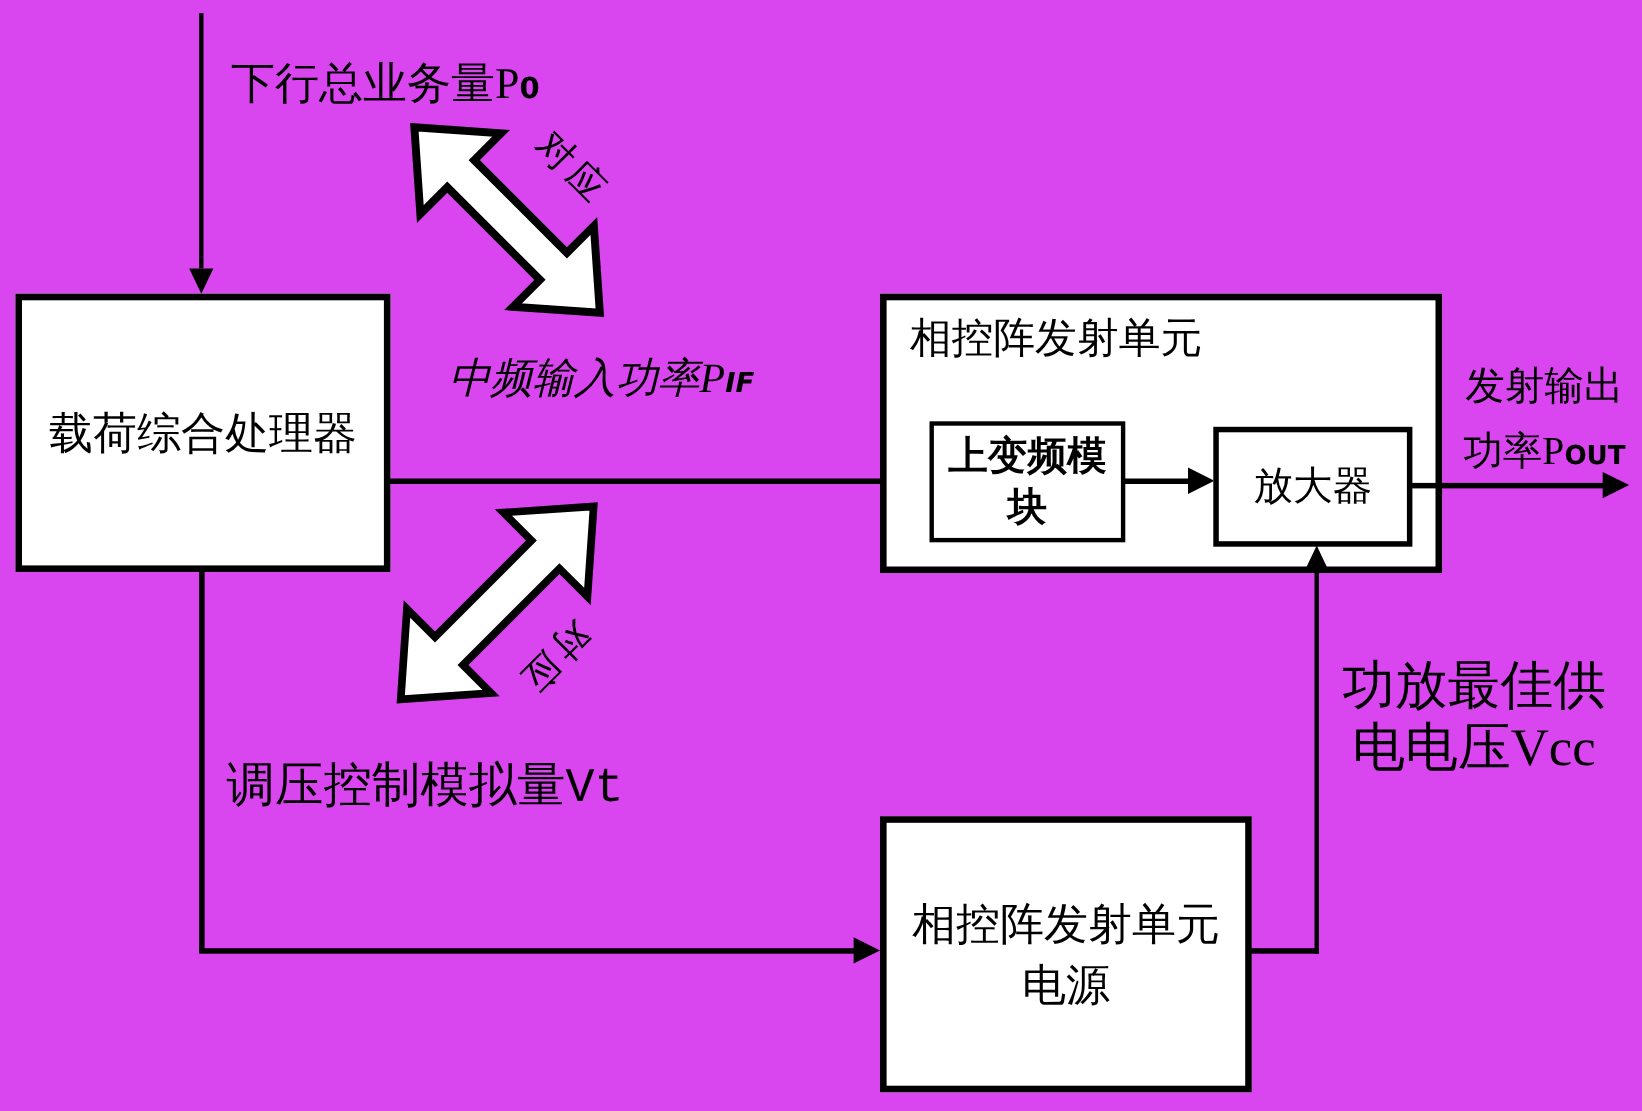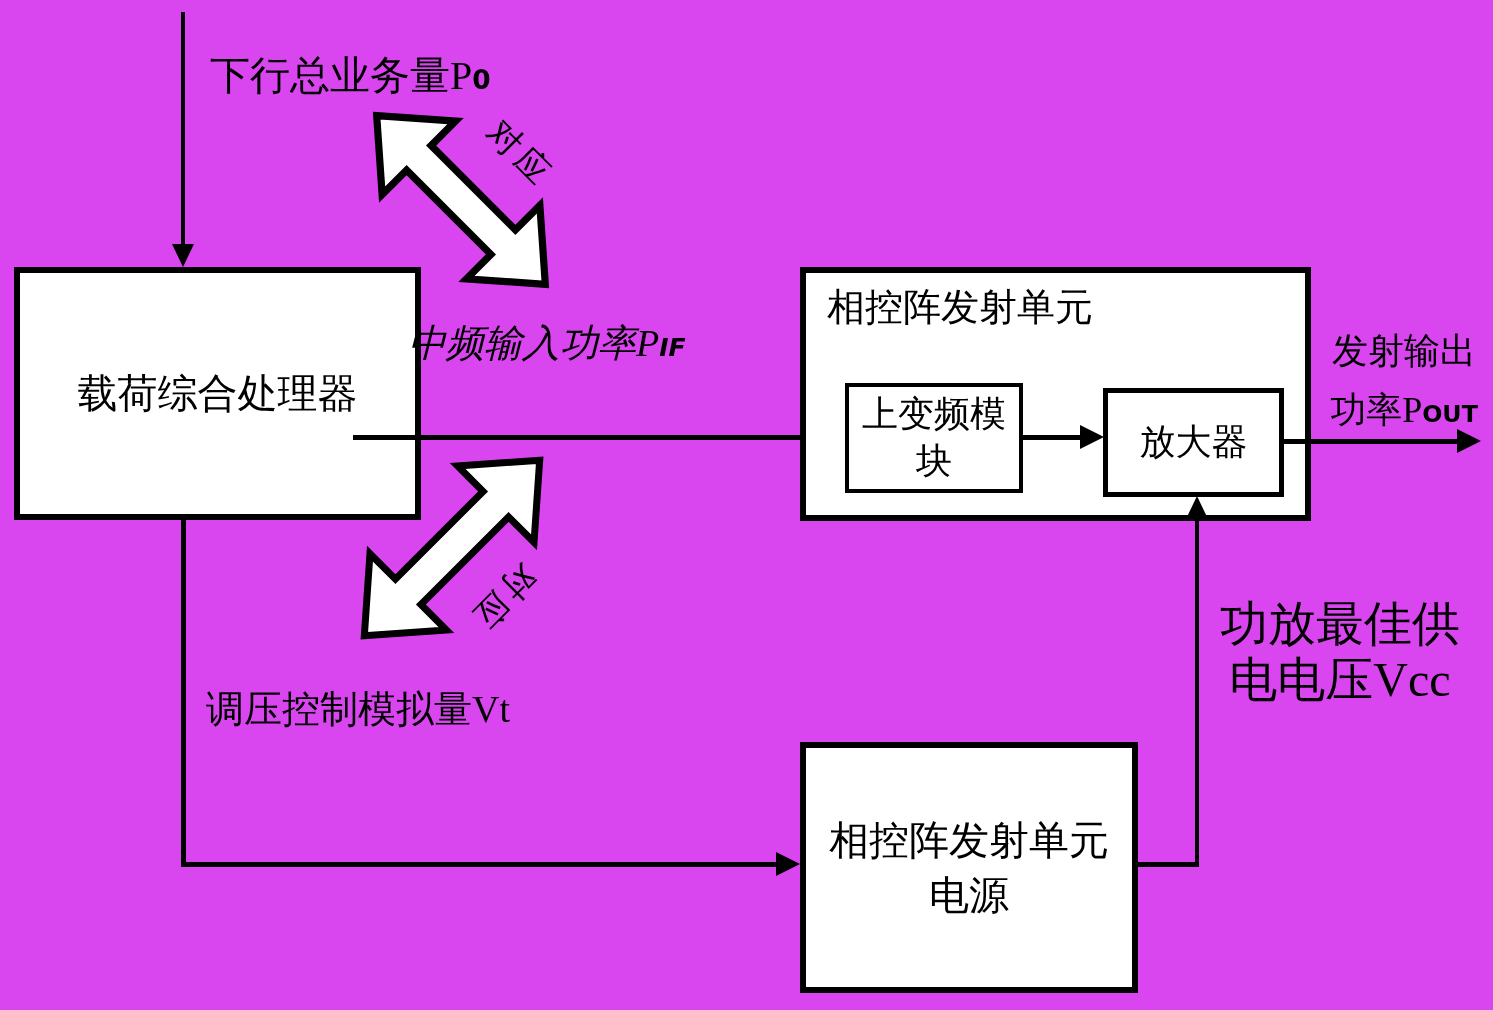--- a/index.html
+++ b/index.html
@@ -27,40 +27,40 @@
 <body>
 
 <div class="canvas">
 
   <div class="line" style="left:181px;top:12px;width:4px;height:232px;"></div>
   <div class="ah ah-down" style="left:172px;top:244px;"></div>
   <div class="lbl" style="left:210px;top:48px;font-size:40px;">
     <span>下行总业务量P</span><span class="subsc">0</span>
   </div>
 
-  <div class="box" style="left:14px;top:267px;width:407px;height:253px;font-size:40px;">
+  <div class="box" style="left:14px;top:267px;width:341px;height:253px;font-size:40px;">
     <div>载荷综合处理器</div>
   </div>
 
   <svg class="dblarrow rot45" style="left:336px;top:135px;" width="250" height="130" viewBox="0 0 260 130">
     <polygon points="6,65 68,11 68,47 192,47 192,11 254,65 192,119 192,83 68,83 68,119" fill="#ffffff" stroke="#000000" stroke-width="7.5" stroke-linejoin="miter"></polygon>
   </svg>
   <div class="corr rot45" style="left:478px;top:136px;">对应</div>
 
   <div class="lbl" style="left:408px;top:318px;font-size:38px;font-style:italic;">
     <span>中频输入功率P</span><span class="subsc">IF</span>
   </div>
 
   <div class="line" style="left:353px;top:435px;width:470px;height:5px;"></div>
   <div class="ah ah-right" style="left:822px;top:425px;"></div>
 
   <div class="box" style="left:800px;top:267px;width:511px;height:254px;"></div>
   <div class="lbl" style="left:827px;top:282px;font-size:38px;">相控阵发射单元</div>
 
-  <div class="box" style="left:845px;top:383px;width:178px;height:110px;border-width:4px;font-size:36px;line-height:47px;">
+  <div class="box" style="left:845px;top:383px;width:178px;height:110px;border-width:4px;font-size:36px;line-height:47px;font-weight:bold;">
     <div>上变频模</div>
     <div>块</div>
   </div>
 
   <div class="line" style="left:1021px;top:435px;width:60px;height:5px;"></div>
   <div class="ah ah-right" style="left:1080px;top:425px;"></div>
 
   <div class="box" style="left:1103px;top:388px;width:181px;height:109px;border-width:5px;font-size:36px;line-height:47px;">
     <div>放大器</div>
   </div>
@@ -70,21 +70,21 @@
   <div class="lbl" style="left:1316px;top:322px;width:176px;font-size:36px;line-height:59px;text-align:center;white-space:normal;">
     <div>发射输出</div>
     <div><span>功率P</span><span class="subsc">OUT</span></div>
   </div>
 
   <svg class="dblarrow rotm45" style="left:317px;top:483px;" width="270" height="130" viewBox="0 0 260 130">
     <polygon points="6,65 68,11 68,47 192,47 192,11 254,65 192,119 192,83 68,83 68,119" fill="#ffffff" stroke="#000000" stroke-width="7" stroke-linejoin="miter"></polygon>
   </svg>
   <div class="corr rot135" style="left:461px;top:579px;">对应</div>
 
-  <div class="lbl" style="left:206px;top:684px;font-size:38px;">调压控制模拟量Vt</div>
+  <div class="lbl" style="left:206px;top:684px;font-size:44px;font-family:Liberation Mono, monospace;">调压控制模拟量Vt</div>
 
   <div class="line" style="left:181px;top:518px;width:5px;height:348px;"></div>
   <div class="line" style="left:181px;top:862px;width:596px;height:5px;"></div>
   <div class="ah ah-right" style="left:776px;top:852px;"></div>
 
   <div class="box" style="left:800px;top:742px;width:338px;height:251px;font-size:40px;line-height:55px;">
     <div>相控阵发射单元</div>
     <div>电源</div>
   </div>
 

